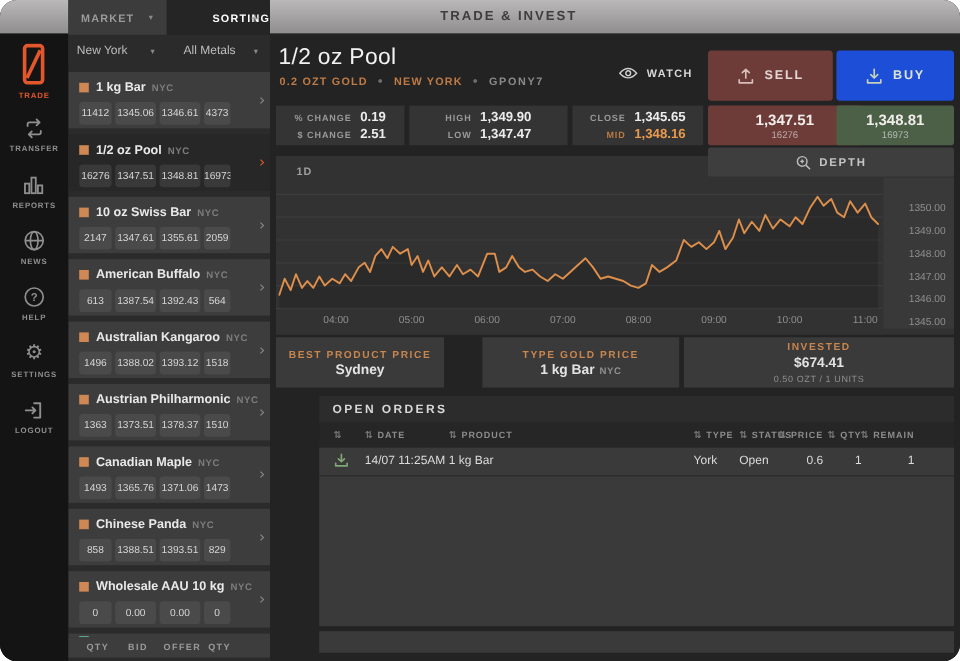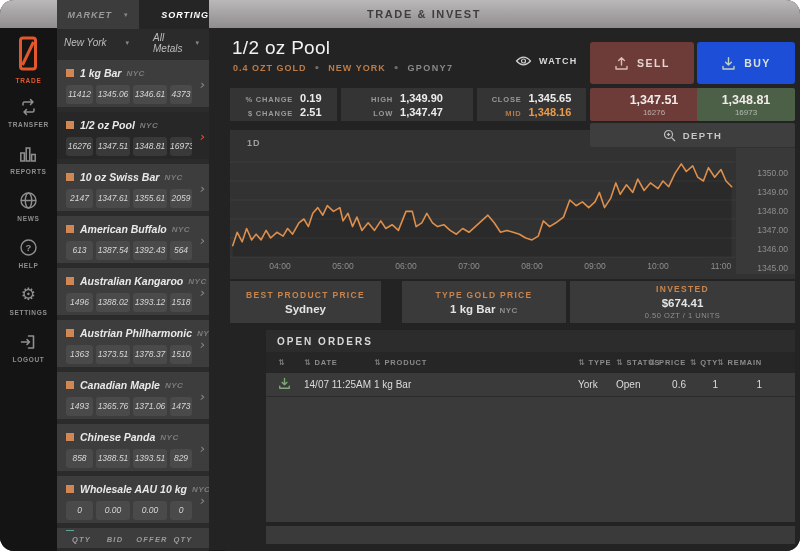--- a/index.html
+++ b/index.html
@@ -16,21 +16,21 @@
     display: flex; flex-direction: column; align-items: center; padding-top: 8px; }
   .side-item { display: flex; flex-direction: column; align-items: center; margin-bottom: 16px; cursor: pointer; }
   .side-item .ic { height: 19px; display: flex; align-items: center; justify-content: center; }
   .side-item .lbl { margin-top: 5px; font-size: 6.5px; font-weight: bold; letter-spacing: .7px; color: #8f8f8f; }
   .side-item.active .lbl { color: #e2572b; }
   .side-item.logo-item { margin-bottom: 13px; }
   .side-item.logo-item .ic { height: 36px; }
   .gear-glyph { font-family: "DejaVu Sans", sans-serif; font-size: 17px; color: #8f8f8f; line-height: 19px; }
 
   
-  #market-panel { position: absolute; left: 57px; top: 0; bottom: 0; width: 152px; background: #2b2b2b; z-index: 3; font-style: italic; }
+  #market-panel { position: absolute; left: 57px; top: 0; bottom: 0; width: 168px; background: #2b2b2b; z-index: 3; }
   #tabs { display: flex; height: 29px; }
   #tab-market { width: 82px; background: #3c3c3c; color: #9a9a9a; display: flex; align-items: center; justify-content: center;
     gap: 12px; font-size: 9px; font-weight: bold; letter-spacing: 1px; cursor: pointer; }
   #tab-sorting { flex: 1; background: #252525; color: #fff; display: flex; align-items: center; justify-content: flex-end;
     font-size: 9px; font-weight: bold; letter-spacing: 1px; position: relative; cursor: pointer; padding-left: 14px; }
   #tab-sorting .plus { position: absolute; right: 8px; color: #9a9a9a; font-size: 12px; font-weight: normal; }
   .caret { font-family: "DejaVu Sans", sans-serif; font-size: 7px; color: #8a8a8a; }
   #filters { display: flex; height: 27px; align-items: center; background: #2b2b2b; }
   .filter { display: flex; align-items: center; justify-content: space-between; font-size: 10px; color: #bdbdbd; cursor: pointer; }
   #filter-region { width: 82px; padding: 0 10px 0 7px; }
@@ -94,21 +94,21 @@
     border-radius: 2px; display: flex; align-items: center; justify-content: center; gap: 7px; cursor: pointer; }
   #depth-btn span { font-size: 9.5px; font-weight: bold; letter-spacing: 1.5px; color: #c5c5c5; }
 
   #chart-panel { position: absolute; left: 5px; top: 102px; width: 565px; height: 149px; background: #323232; }
   #range-label { position: absolute; left: 17px; top: 8px; font-size: 9px; font-weight: bold; letter-spacing: 1px;
     color: #9f9f9f; z-index: 1; cursor: pointer; }
   #chart-svg { position: absolute; inset: 0; }
 
   .sumbox { position: absolute; top: 253px; height: 42px; background: #3a3a3a; display: flex; flex-direction: column;
     align-items: center; justify-content: center; text-align: center; }
-  #sum-0 { left: 5px; width: 151px; } #sum-1 { left: 177px; width: 164px; } #sum-2 { left: 345px; width: 225px; }
+  #sum-0 { left: 5px; width: 140px; } #sum-1 { left: 177px; width: 164px; } #sum-2 { left: 345px; width: 225px; }
   .sumbox .bl { font-size: 8.5px; font-weight: bold; letter-spacing: 1.3px; color: #c8854d; }
   .sumbox .bv { font-size: 11.5px; color: #e3e3e3; margin-top: 3px; font-weight: bold; }
   .sumbox .bv .vsub { font-size: 8px; font-weight: bold; color: #8f8f8f; letter-spacing: .5px; margin-left: 4px; }
   .sumbox .bs { font-size: 7.5px; color: #8f8f8f; margin-top: 2px; letter-spacing: .5px; }
   .sumbox .bs:empty, .sumbox .vsub:empty { display: none; }
 
   #orders { position: absolute; left: 5px; top: 302px; width: 565px; bottom: 0; padding-left: 36px; }
   #orders-title { height: 22px; background: #2c2c2c; display: flex; align-items: center; padding-left: 11px;
     font-size: 10px; font-weight: bold; letter-spacing: 2px; color: #d8d8d8; }
   .ogrid { display: grid; grid-template-columns: 26px 70px 204px 38px 36px 34px 32px 44px; padding-left: 12px; align-items: center; }
@@ -356,21 +356,21 @@
       <span>QTY</span>
       <span>BID</span>
       <span>OFFER</span>
       <span>QTY</span>
     </div>
   </div>
 
   <div id="main">
     <div id="inst-title">1/2 oz Pool</div>
     <div id="inst-subtitle">
-      <span class="org">0.4 OZT GOLD</span>
+      <span class="org">0.2 OZT GOLD</span>
       <span class="sep">•</span>
       <span class="org">NEW YORK</span>
       <span class="sep">•</span>
       <span class="code">GPONY7</span>
     </div>
 
     <div id="watch-btn">
       <svg width="17" height="12" viewBox="0 0 17 12" fill="none" stroke="#cfcfcf" stroke-width="1.2">
           <path d="M1.5 6 Q8.5 -1.8 15.5 6 Q8.5 13.8 1.5 6 Z"></path>
           <circle cx="8.5" cy="6" r="2"></circle>

